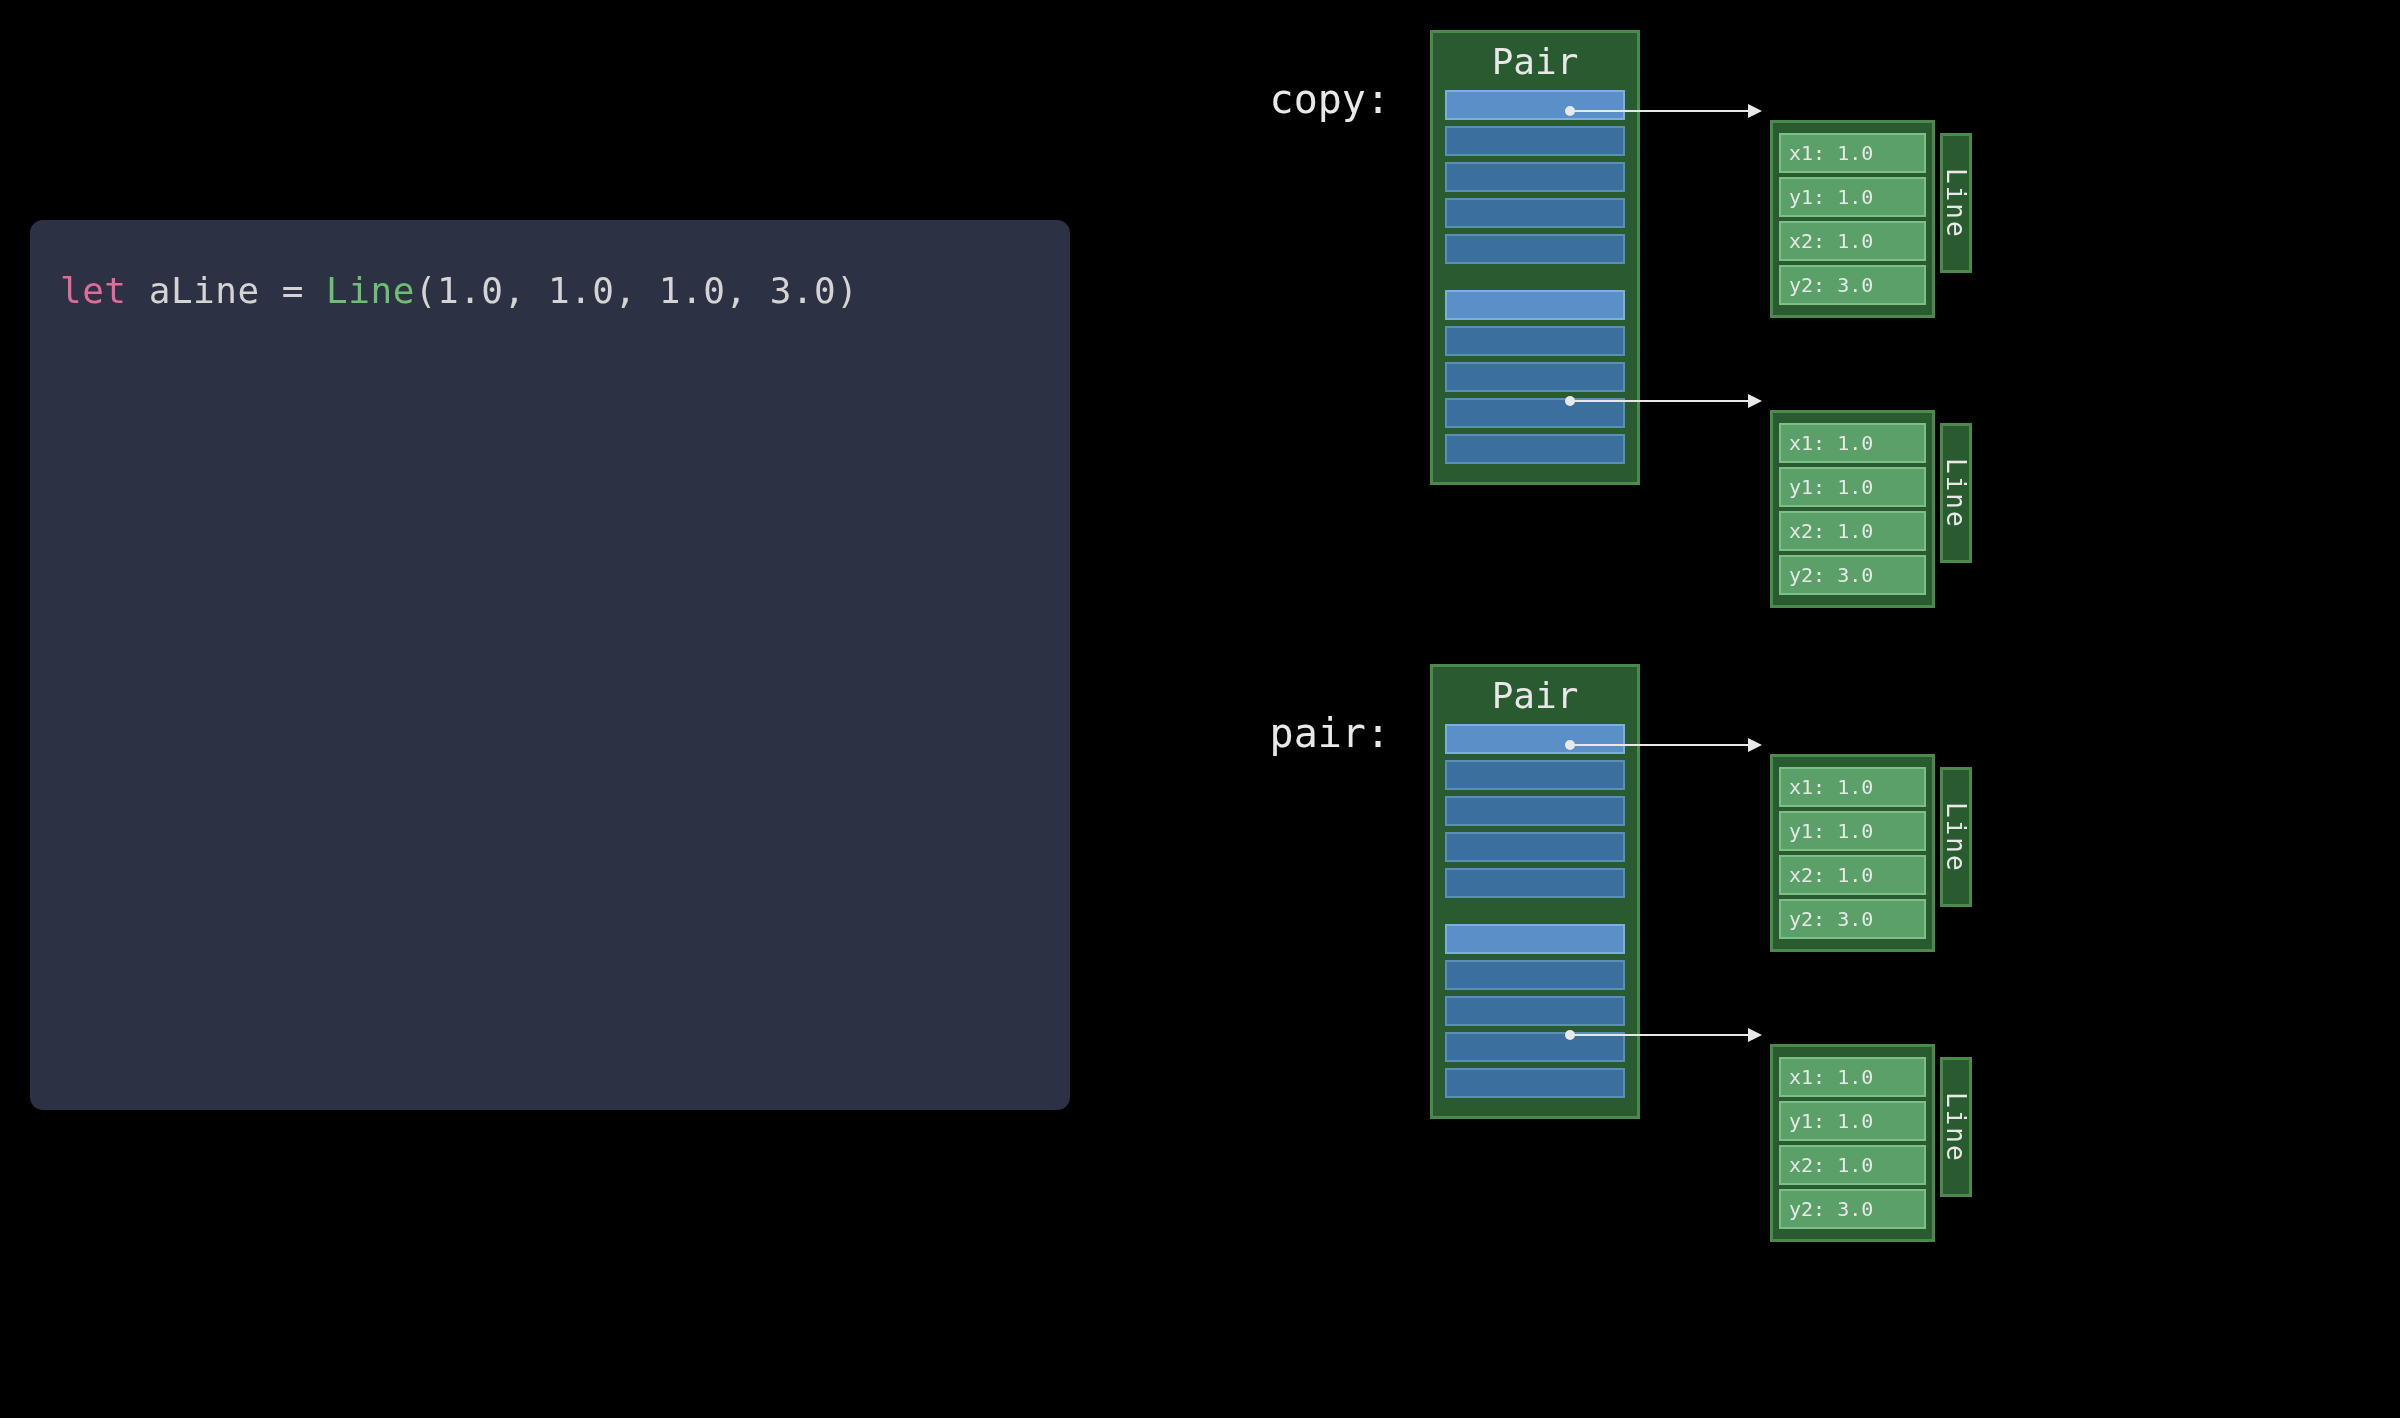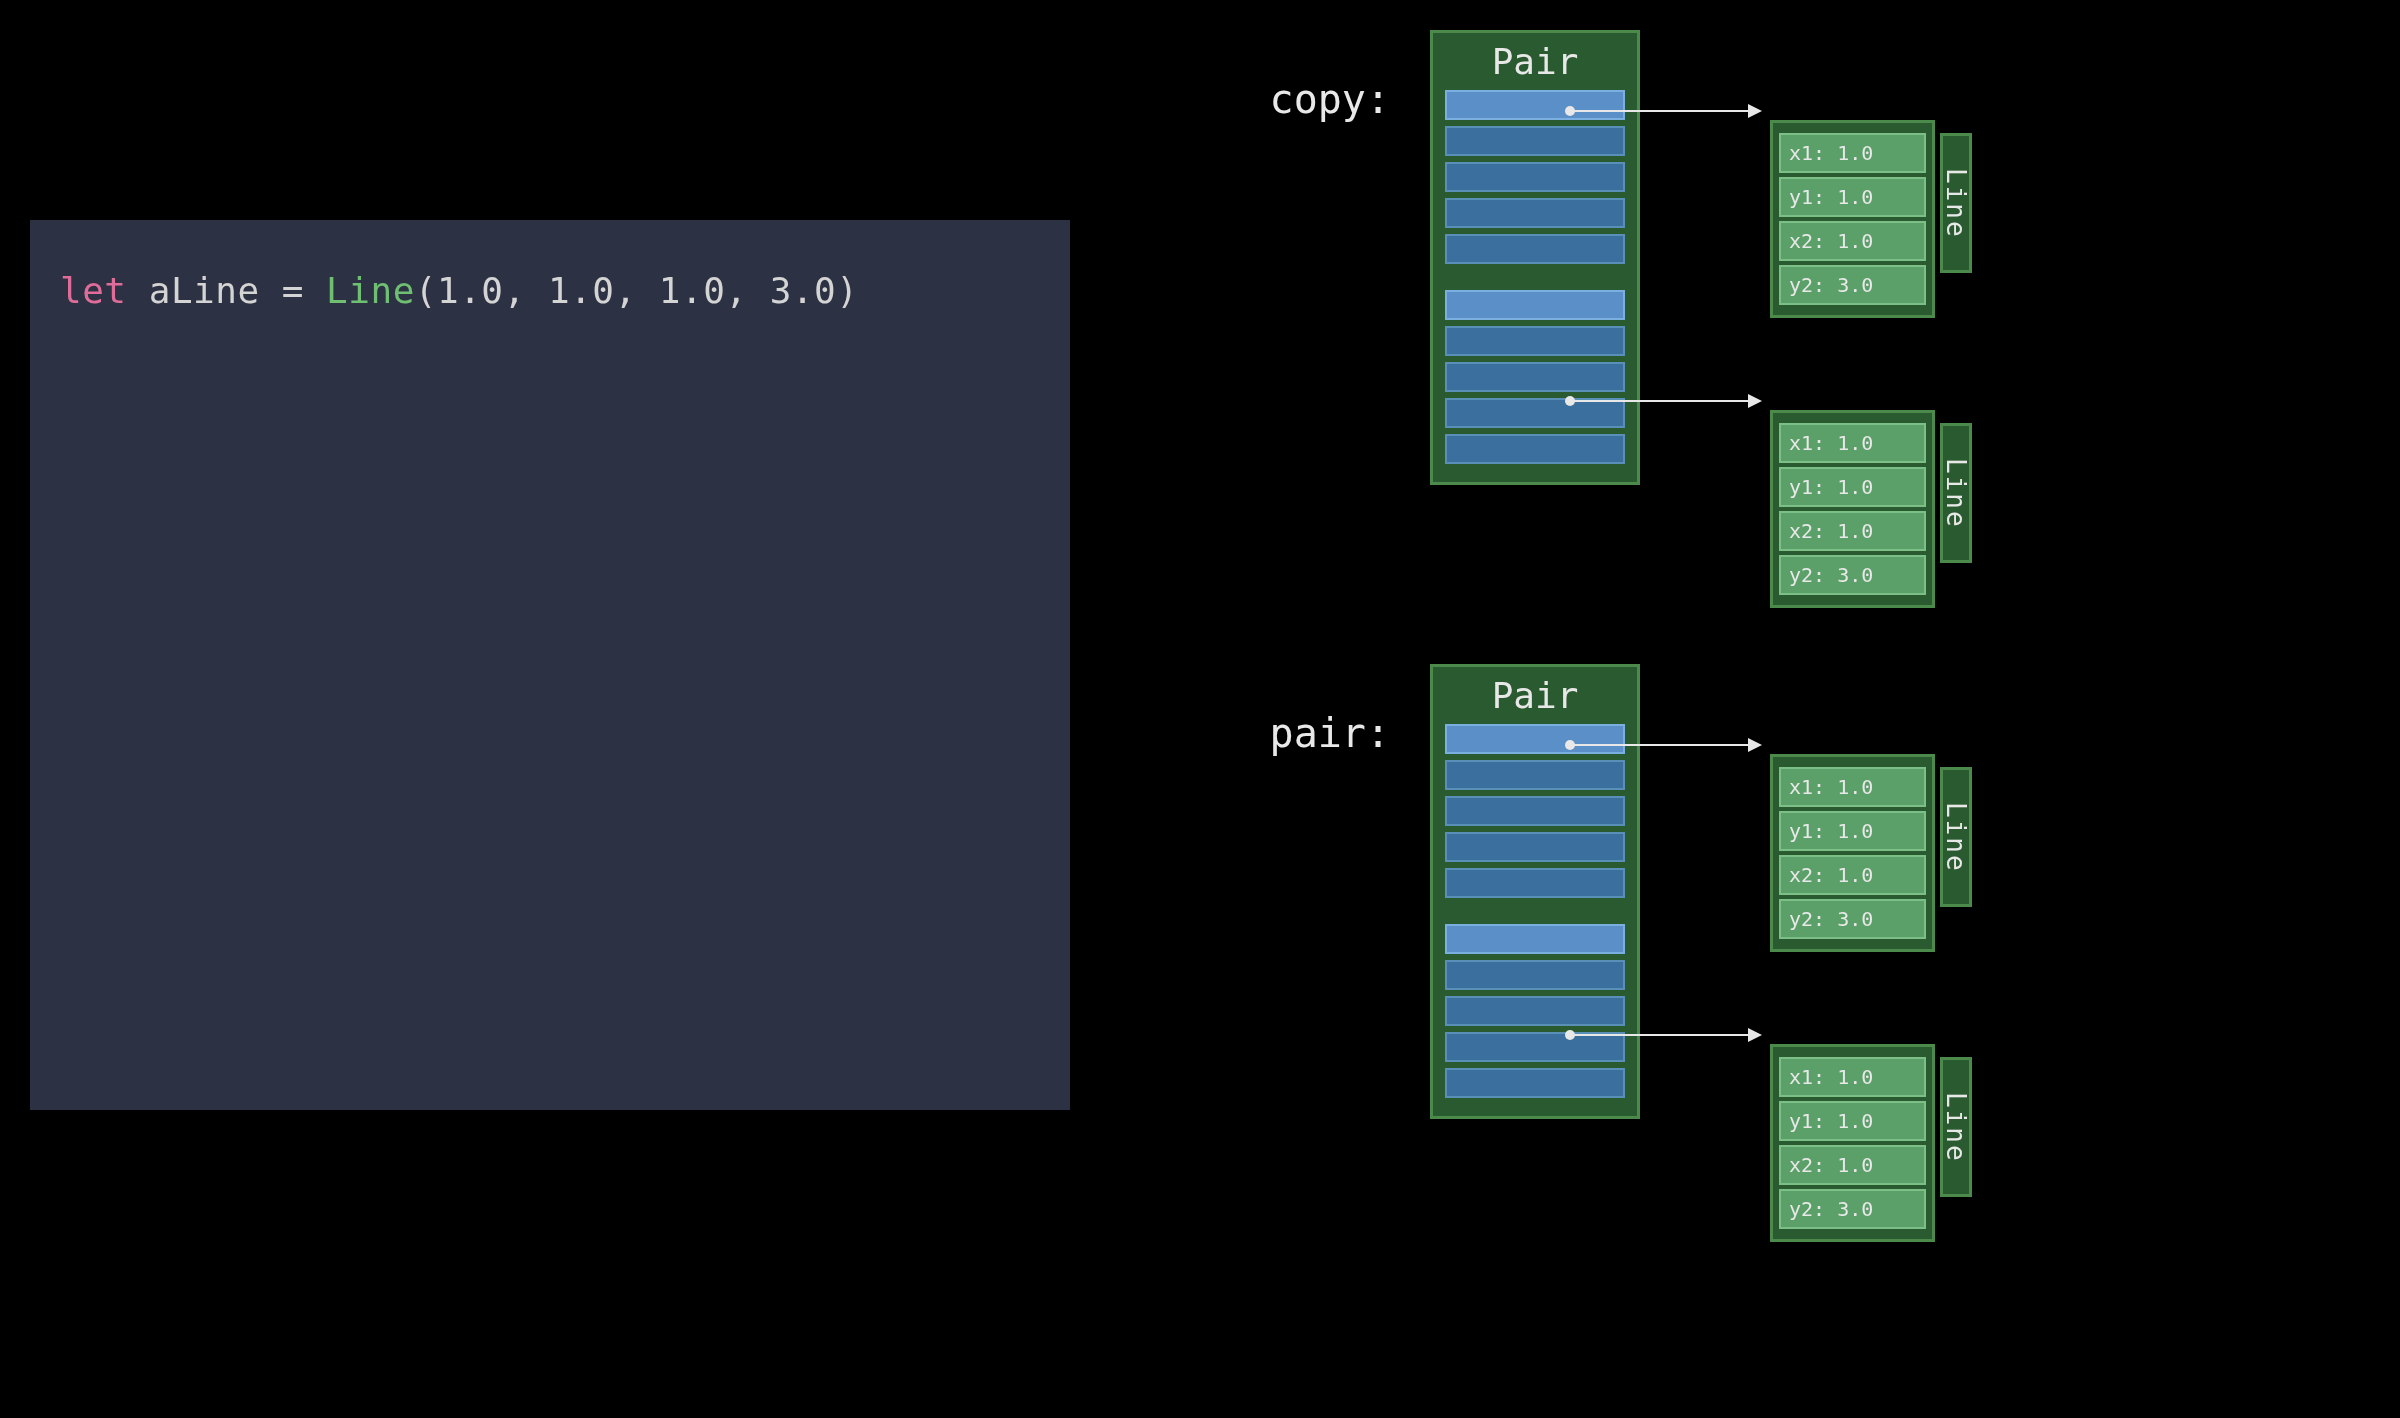--- a/index.html
+++ b/index.html
@@ -13,20 +13,21 @@
   }
   
   .code-panel {
     position: absolute;
     left: 30px;
     top: 220px;
     width: 1040px;
     height: 890px;
     background: #2c3143;
     padding: 35px 0 0 0;
+    border-radius: 13px;
   }
   .code-line {
     font-size: 36px;
     line-height: 1.65;
     padding: 6px 30px;
     white-space: pre;
     letter-spacing: 0.5px;
   }
   .code-line.hl { background: #3c4c61; }
   .kw  { color: #e06c9a; }  

